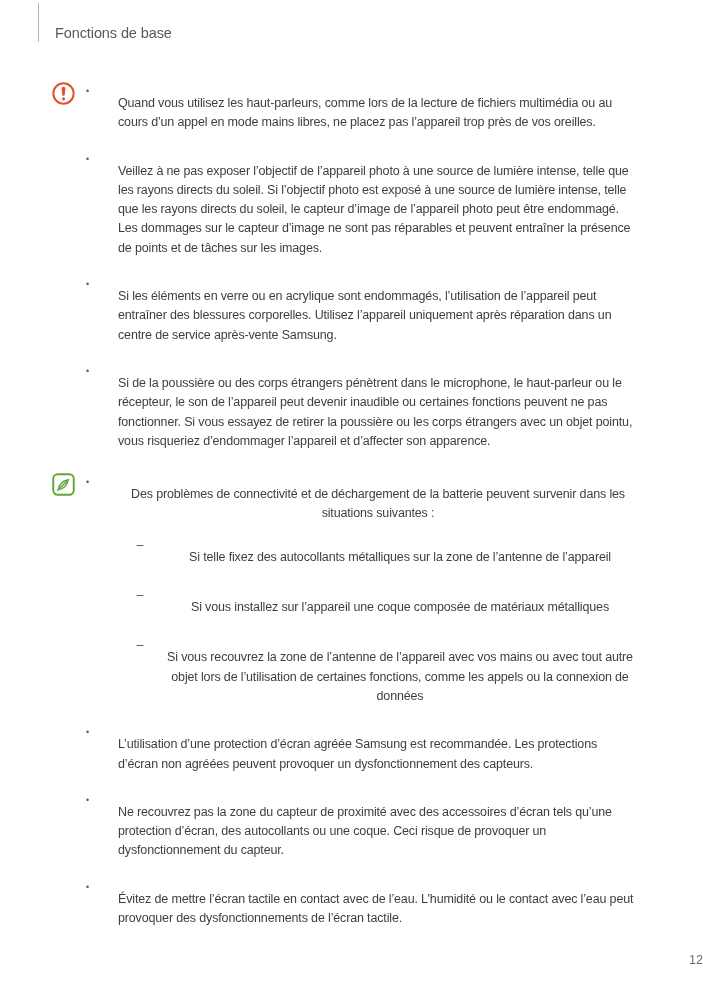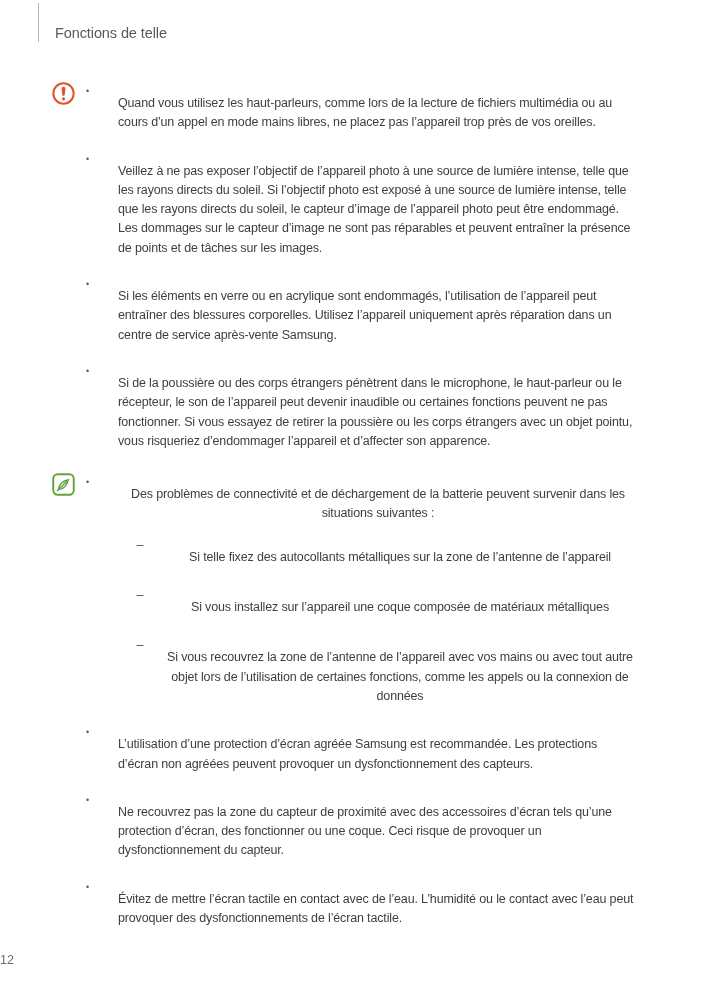--- a/index.html
+++ b/index.html
@@ -77,32 +77,32 @@
   .icon-warning .mark { fill: var(--c-warning, #e2532d); }
   .icon-note .frame { fill: none; stroke: var(--c-note, #5fa43c); stroke-width: 2; }
   .icon-note .nib   { fill: none; stroke: var(--c-note, #5fa43c); stroke-width: 1.5; }
   .icon-note .slash { stroke: var(--c-note, #5fa43c); stroke-width: 1.5; }
   
   .footer {
     position: absolute;
     top: 953px;
     left: 0;
     width: 100%;
-    text-align: left;
+    text-align: right;
     font-size: 12.5px;
     color: var(--c-pagenum, #6c6d70);
   }
 </style>
 </head>
 <body>
 
 <div class="page">
 
   <div class="header-rule"></div>
-  <div class="page-title">Fonctions de telle</div>
+  <div class="page-title">Fonctions de base</div>
 
   <div class="content">
 
     <div class="notice">
       <div class="icon-col">
         <svg class="icon-warning" viewBox="0 0 24 24">
           <circle class="ring" cx="12" cy="12" r="10.6"></circle>
           <path class="mark" d="M12 4.9c1.15 0 2.05.75 1.95 1.9l-.62 6.45c-.07.72-.63 1.25-1.33 1.25s-1.26-.53-1.33-1.25l-.62-6.45C9.95 5.65 10.85 4.9 12 4.9z"></path>
           <circle class="mark" cx="12" cy="17.6" r="1.65"></circle>
         </svg>
@@ -153,21 +153,21 @@
               <p class="text">Si vous recouvrez la zone de l’antenne de l’appareil avec vos mains ou avec tout autre objet lors de l’utilisation de certaines fonctions, comme les appels ou la connexion de données</p>
             </div>
           </div>
         </div>
         <div class="item">
           <span class="marker">•</span>
           <p class="text">L’utilisation d’une protection d’écran agréée Samsung est recommandée. Les protections d’écran non agréées peuvent provoquer un dysfonctionnement des capteurs.</p>
         </div>
         <div class="item">
           <span class="marker">•</span>
-          <p class="text">Ne recouvrez pas la zone du capteur de proximité avec des accessoires d’écran tels qu’une protection d’écran, des fonctionner ou une coque. Ceci risque de provoquer un dysfonctionnement du capteur.</p>
+          <p class="text">Ne recouvrez pas la zone du capteur de proximité avec des accessoires d’écran tels qu’une protection d’écran, des autocollants ou une coque. Ceci risque de provoquer un dysfonctionnement du capteur.</p>
         </div>
         <div class="item">
           <span class="marker">•</span>
           <p class="text">Évitez de mettre l’écran tactile en contact avec de l’eau. L’humidité ou le contact avec l’eau peut provoquer des dysfonctionnements de l’écran tactile.</p>
         </div>
       </div>
     </div>
 
   </div>
 

